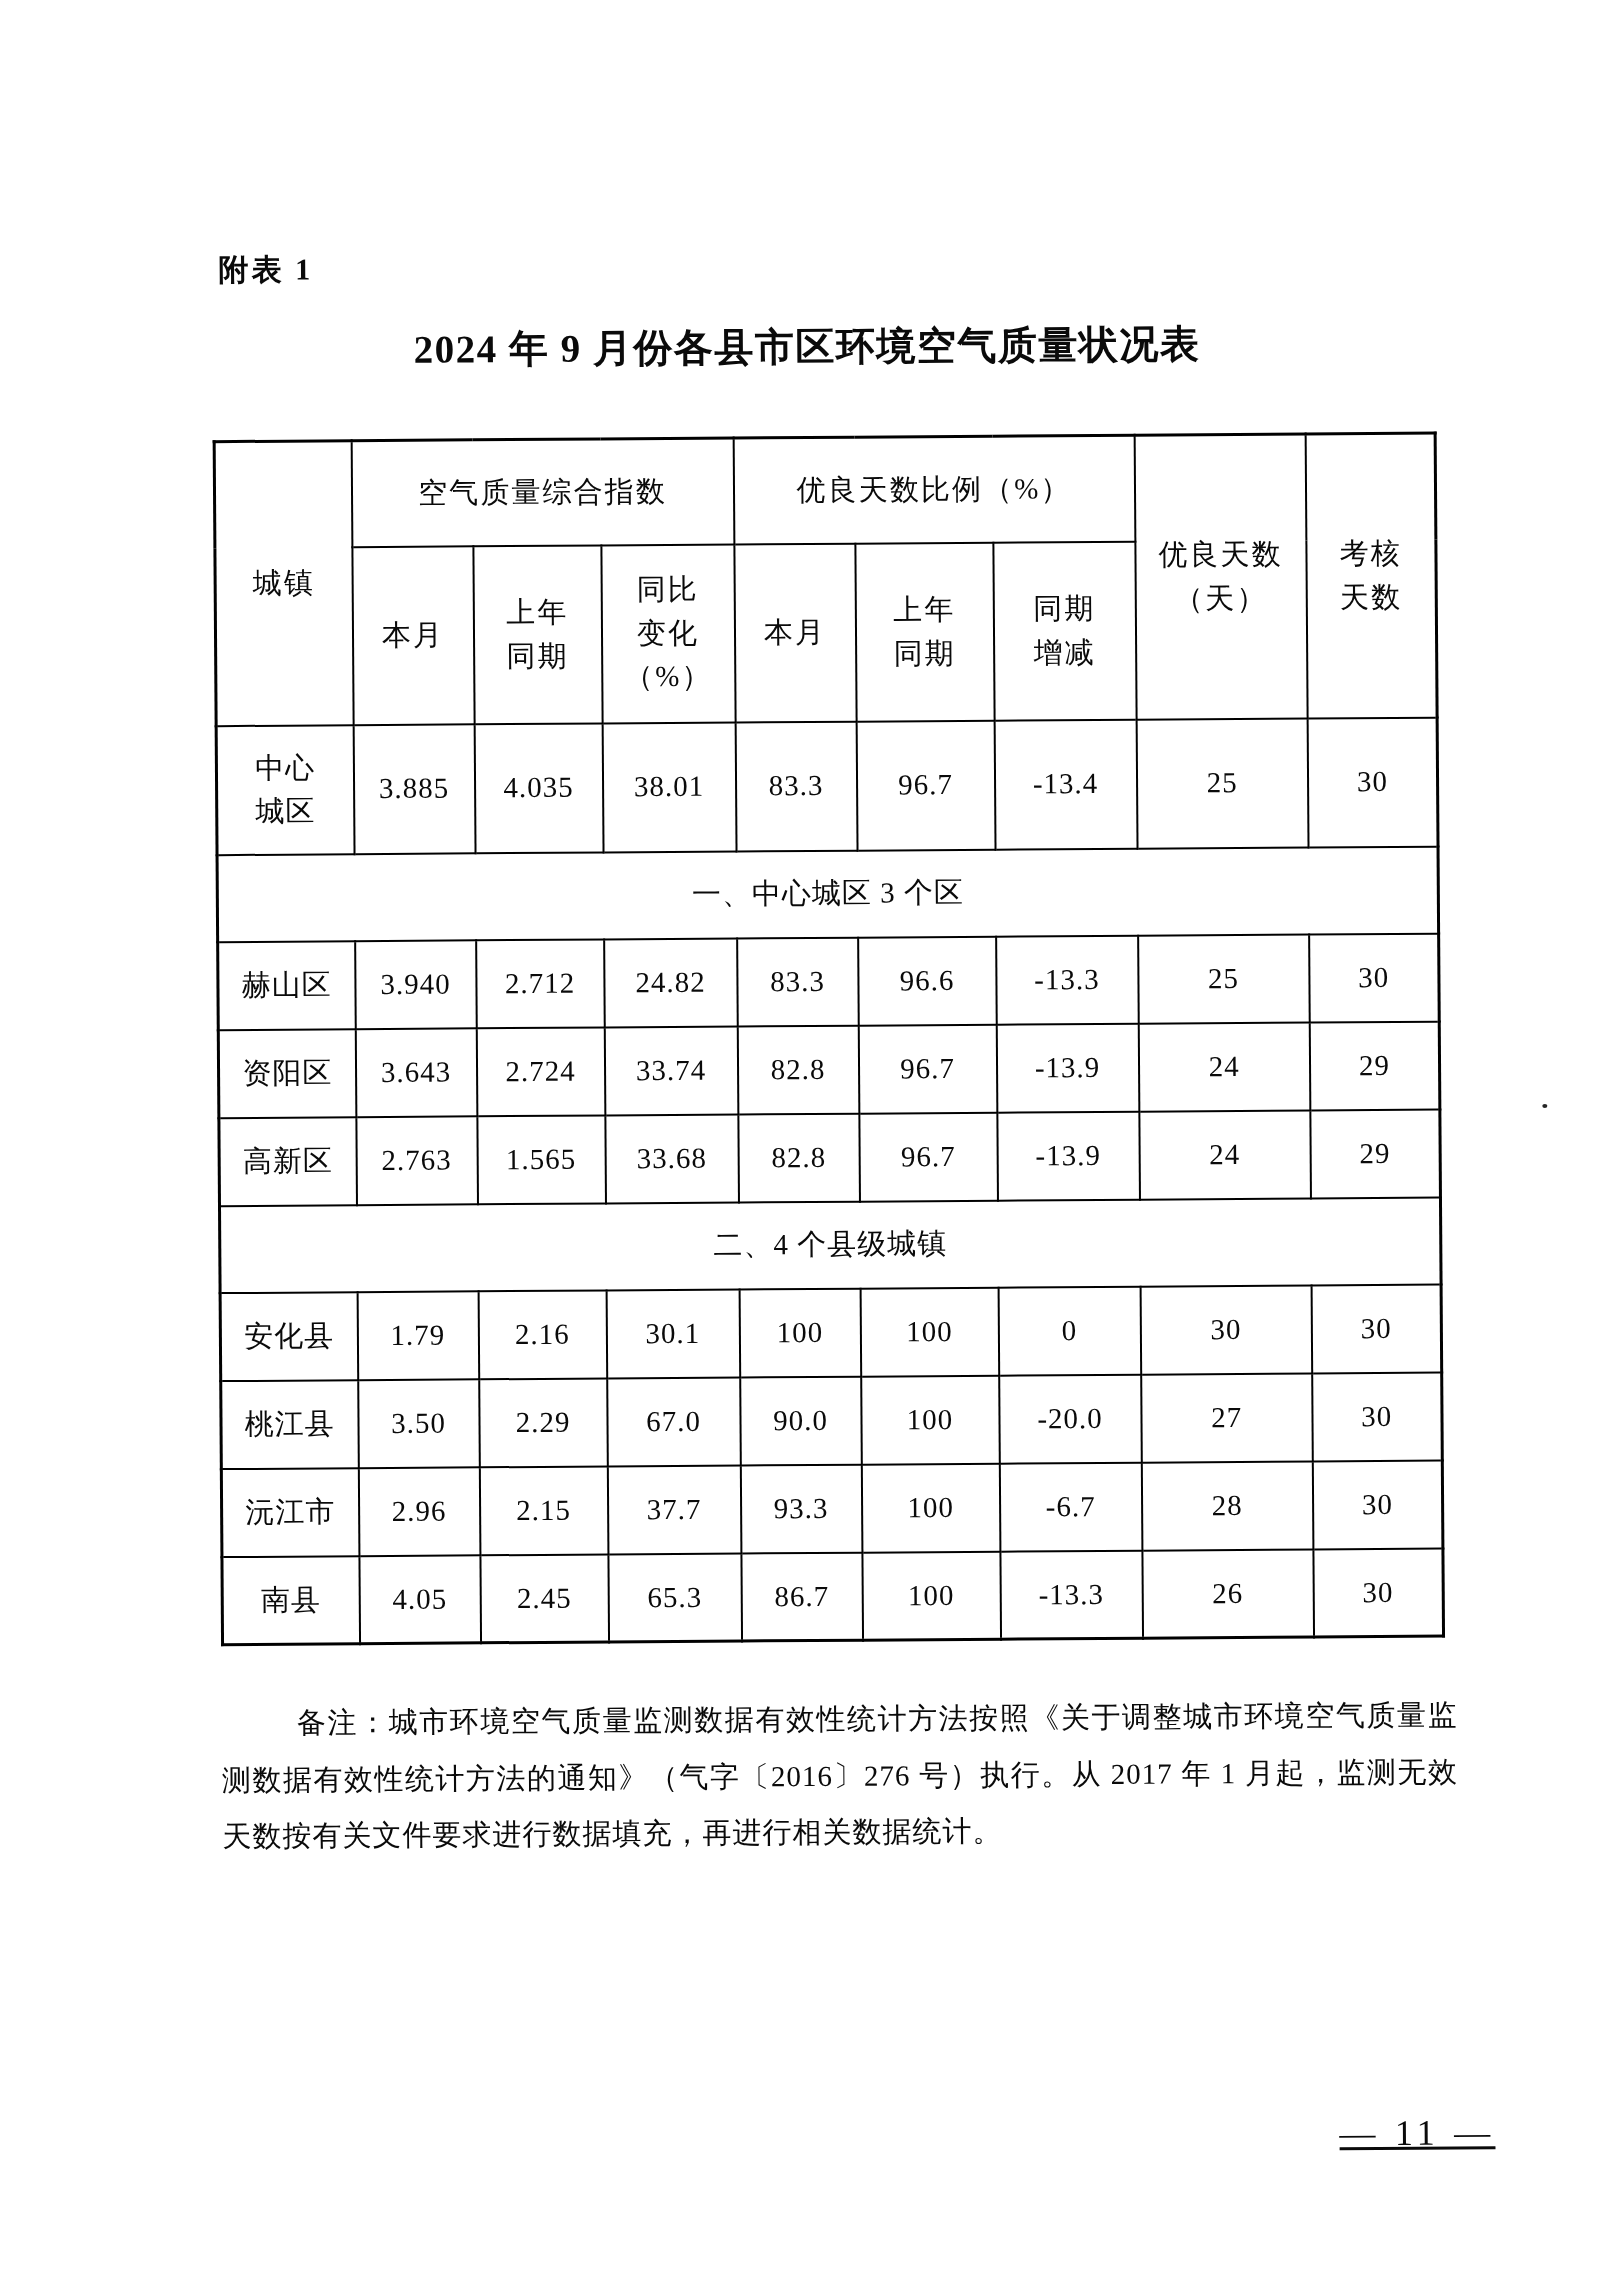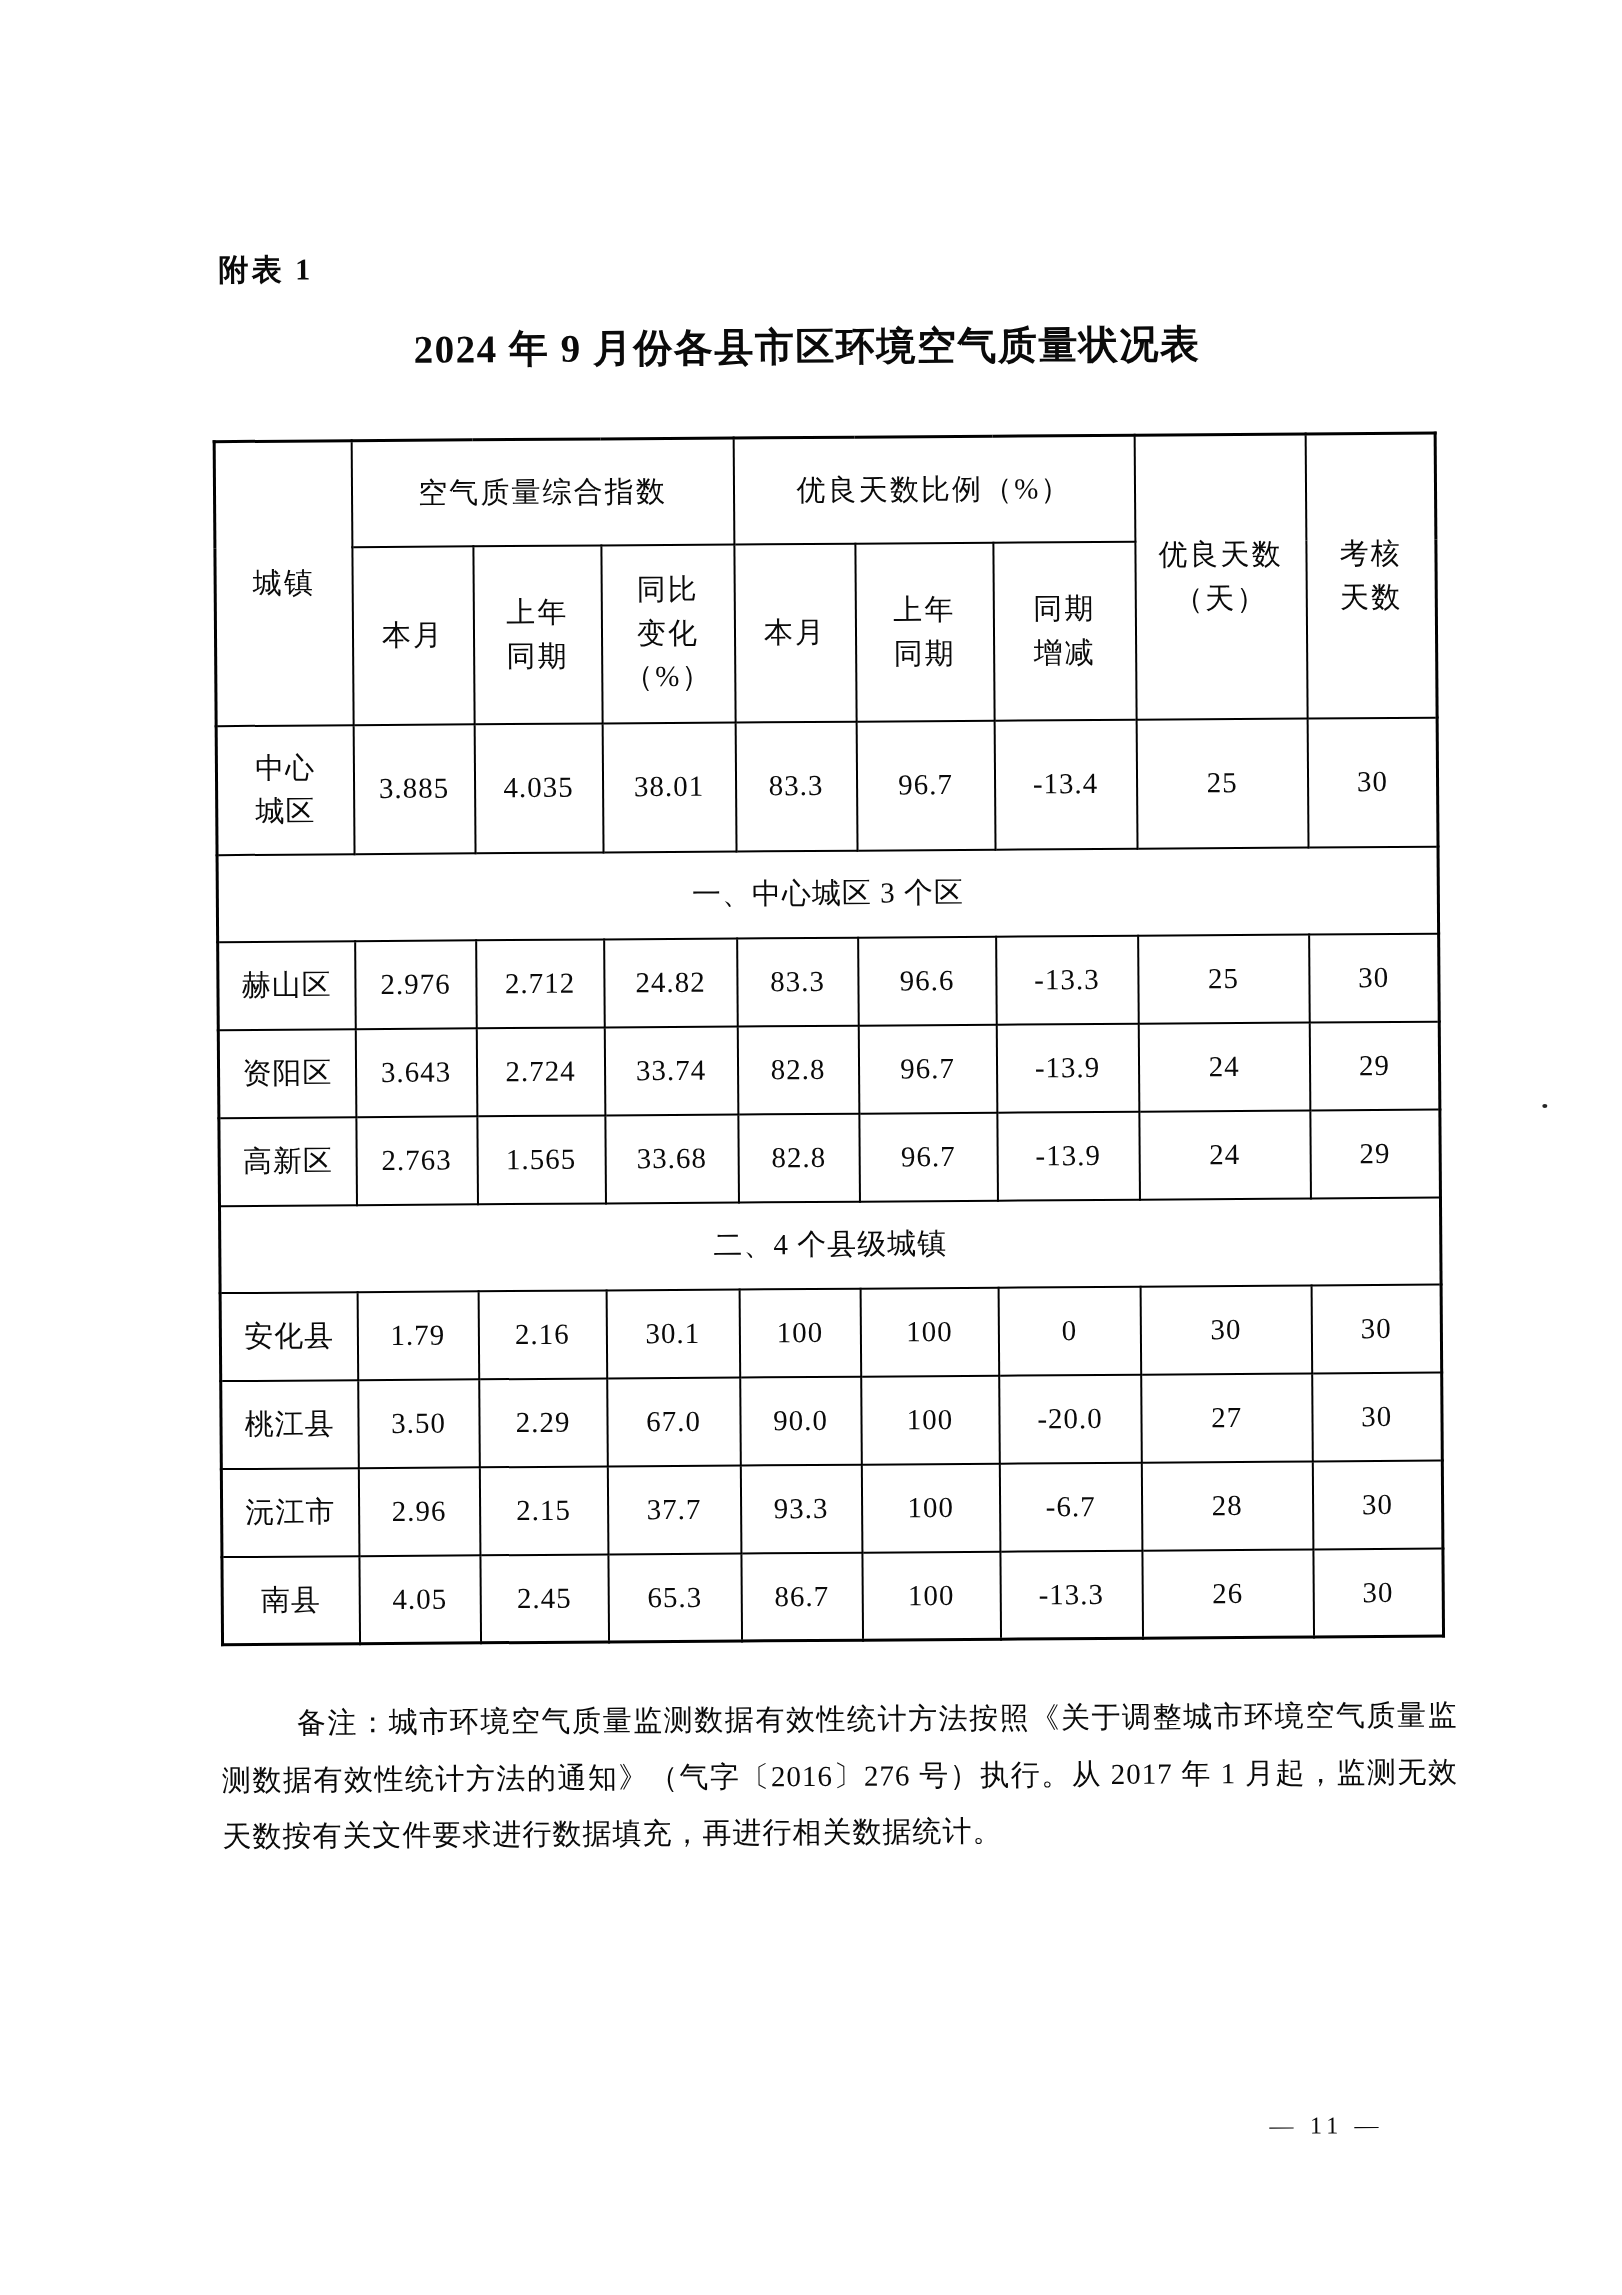--- a/index.html
+++ b/index.html
@@ -64,24 +64,25 @@
     margin: 49px 0 0 216px;
     font-size: 29px;
     line-height: 1.95;
     text-align: justify;
     text-indent: 2.6em;
     letter-spacing: 1px;
   }
   .pagenum {
     position: absolute;
     top: 2116px;
-    left: 1261px;
-    font-size: 24px;
+    left: 1331px;
+    font-size: 36px;
     letter-spacing: 5.2px;
     white-space: nowrap;
+    text-decoration: underline;
   }
   .artifact {
     position: absolute;
     top: 1109px;
     left: 1541px;
     width: 5.2px;
     height: 4.1px;
     background: #000;
     border-radius: 50%;
     opacity: .85;
@@ -143,21 +144,21 @@
         <td>96.7</td>
         <td>-13.4</td>
         <td>25</td>
         <td>30</td>
       </tr>
       <tr class="section-r">
         <td colspan="9">一、中心城区 3 个区</td>
       </tr>
       <tr class="data-r">
         <td>赫山区</td>
-        <td>2.976</td>
+        <td>3.940</td>
         <td>2.712</td>
         <td>24.82</td>
         <td>83.3</td>
         <td>96.6</td>
         <td>-13.3</td>
         <td>25</td>
         <td>30</td>
       </tr>
       <tr class="data-r">
         <td>资阳区</td>

